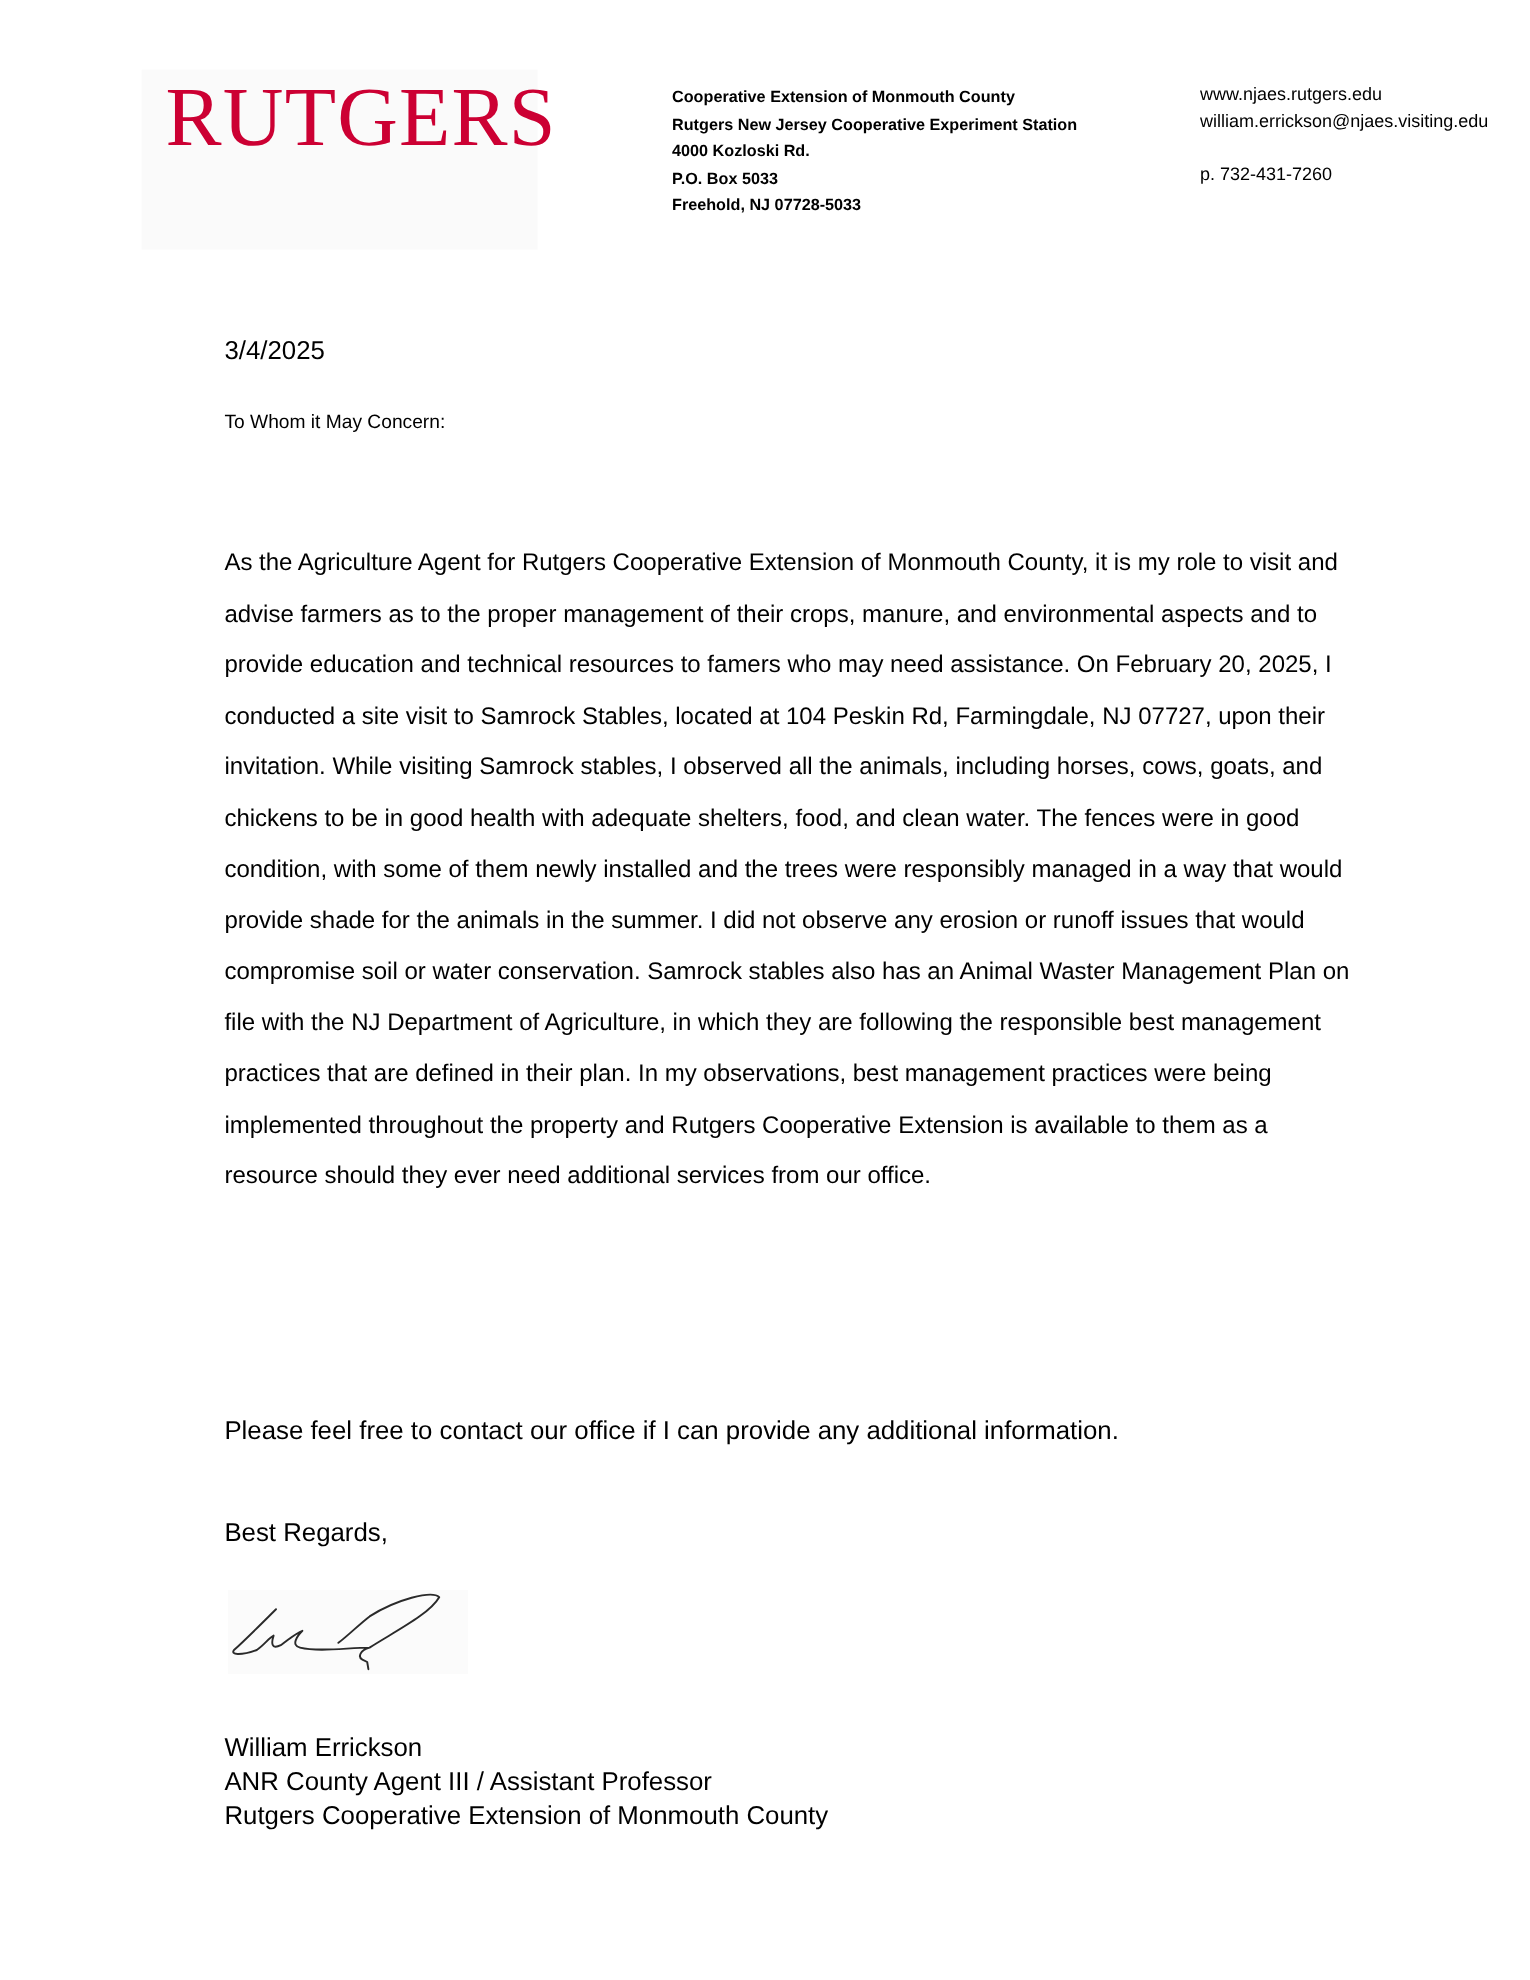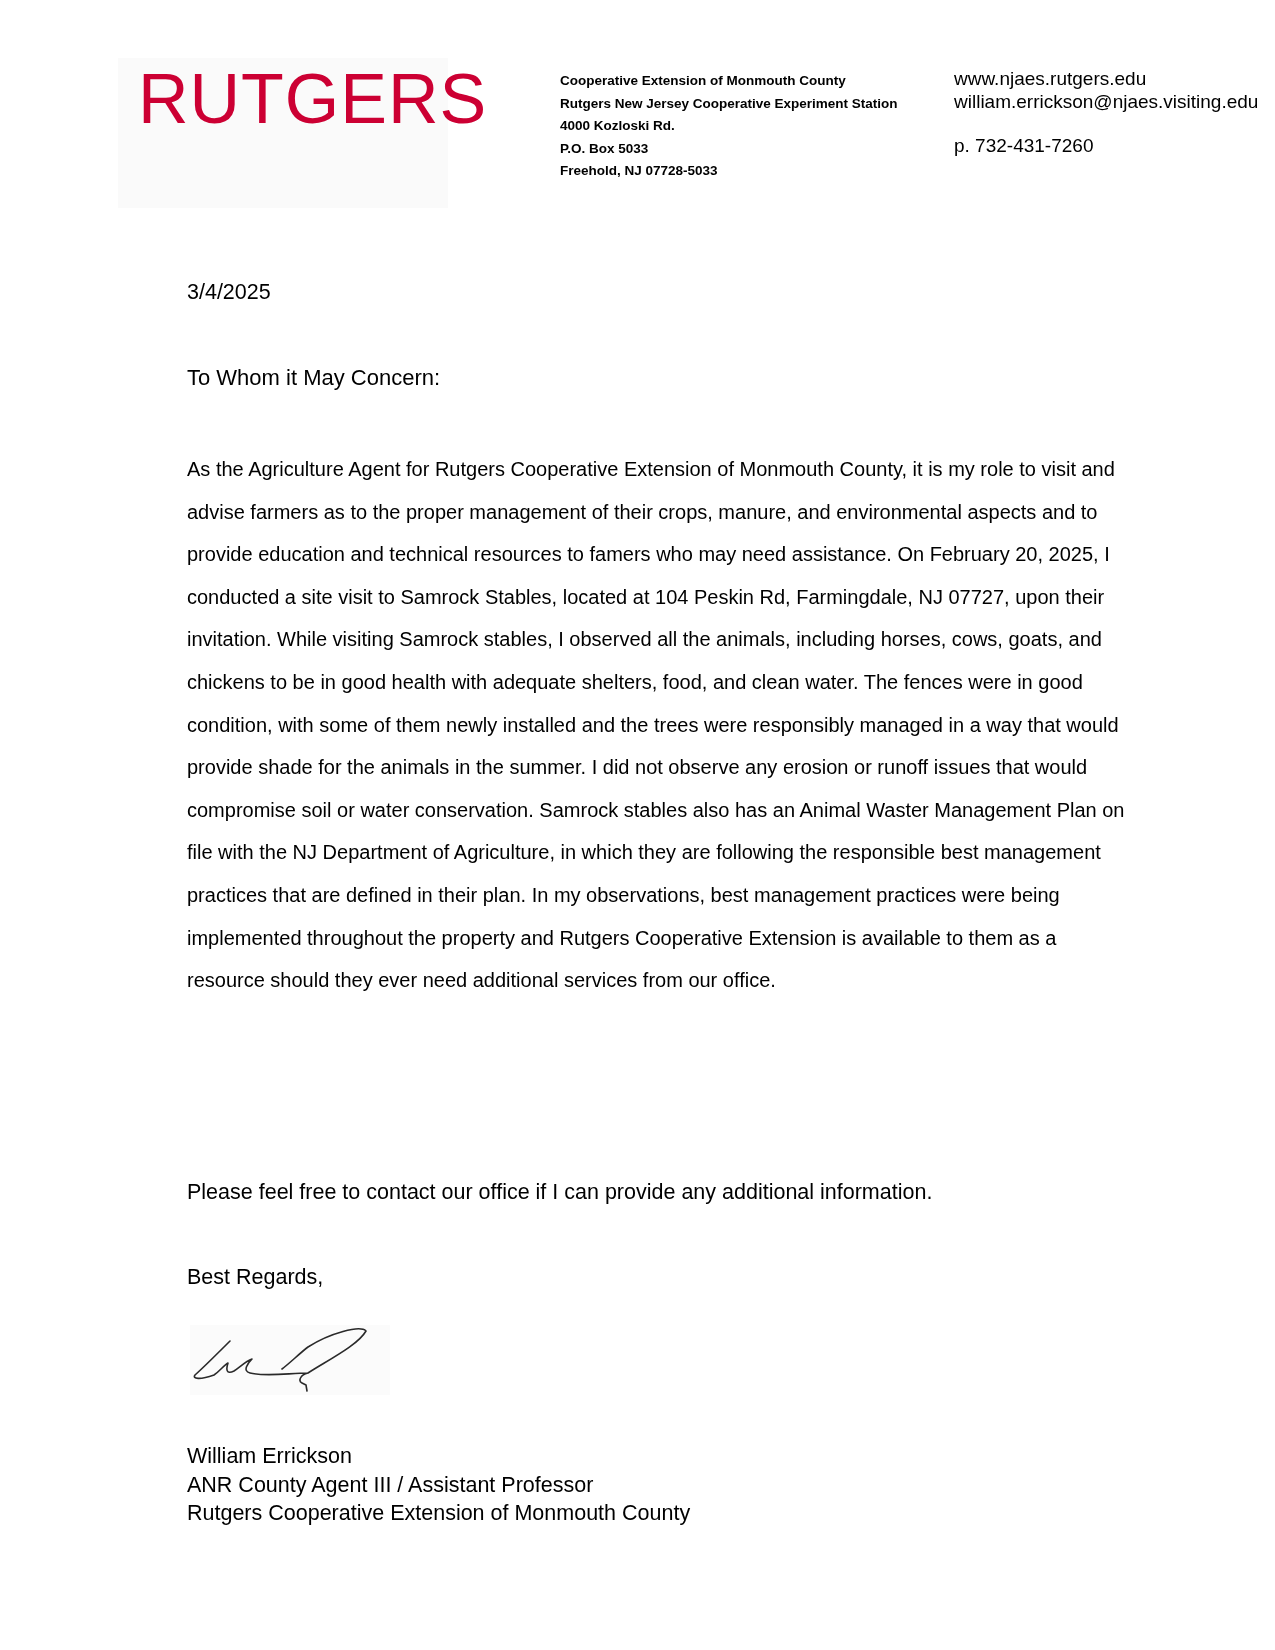--- a/index.html
+++ b/index.html
@@ -1,24 +1,24 @@
 <!DOCTYPE html>
 <html><head>
 <meta charset="utf-8">
 <style>
   html, body { margin: 0; padding: 0; background: #ffffff; }
   body { width: 1275px; height: 1650px; position: relative; font-family: "Liberation Sans", sans-serif; color: #000; }
   .logo { position: absolute; left: 118px; top: 58px; width: 330px; height: 150px; background: #fafafa; }
-  .logo-word { position: absolute; left: 20px; top: 6px; font-family: Liberation Sans, sans-serif; font-size: 70px; color: #cc0033; letter-spacing: 1px; line-height: 1; }
+  .logo-word { position: absolute; left: 20px; top: 6px; font-family: Liberation Serif, serif; font-size: 70px; color: #cc0033; letter-spacing: 1px; line-height: 1; }
   .logo-sub { position: absolute; left: 98px; top: 80px; font-family: "DejaVu Sans", sans-serif; font-size: 22px; color: #6b6b6b; line-height: 25px; font-weight: 300; }
   .addr { position: absolute; left: 560px; top: 70px; font-size: 13.5px; font-weight: bold; line-height: 22.5px; }
-  .contact { position: absolute; left: 954px; top: 68px; font-size: 19px; line-height: 22.5px; }
+  .contact { position: absolute; left: 1000px; top: 68px; font-size: 15px; line-height: 22.5px; }
   .contact .gap { height: 22px; }
   .date { position: absolute; left: 187px; top: 280px; font-size: 21.5px; }
-  .salutation { position: absolute; left: 187px; top: 365px; font-size: 22px; }
+  .salutation { position: absolute; left: 187px; top: 344px; font-size: 16px; }
   .body-p { position: absolute; left: 187px; top: 448px; width: 950px; font-size: 20px; line-height: 42.6px; }
   .closing-p { position: absolute; left: 187px; top: 1180px; font-size: 21.5px; }
   .regards { position: absolute; left: 187px; top: 1265px; font-size: 21.5px; }
   .signature { position: absolute; left: 190px; top: 1325px; width: 200px; height: 70px; background: #fbfbfb; }
   .sig-block { position: absolute; left: 187px; top: 1442px; font-size: 21.5px; line-height: 28.5px; }
   .sig-name { font-weight: normal; }
 </style>
 </head>
 <body>
 

